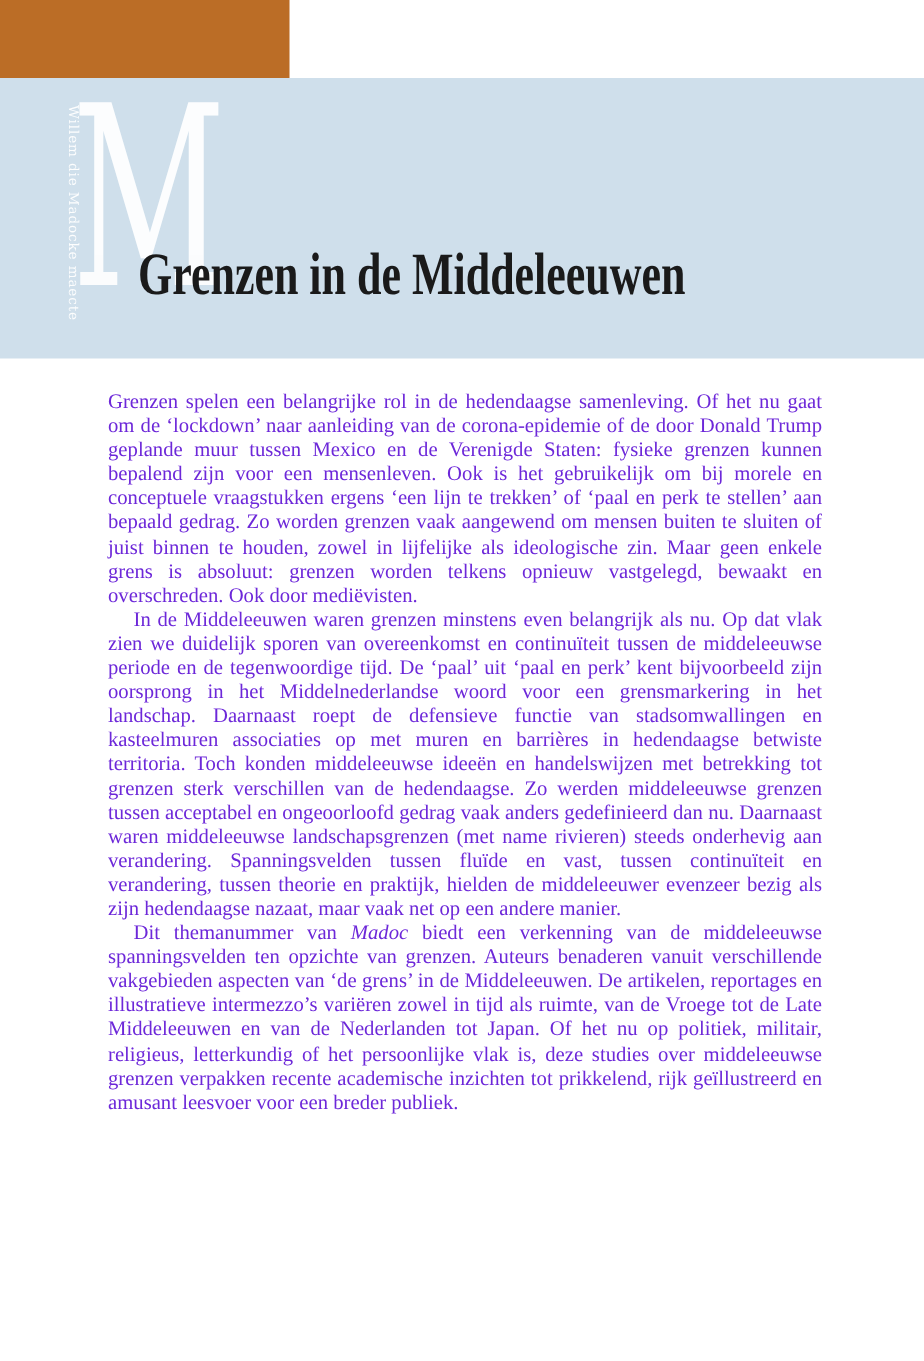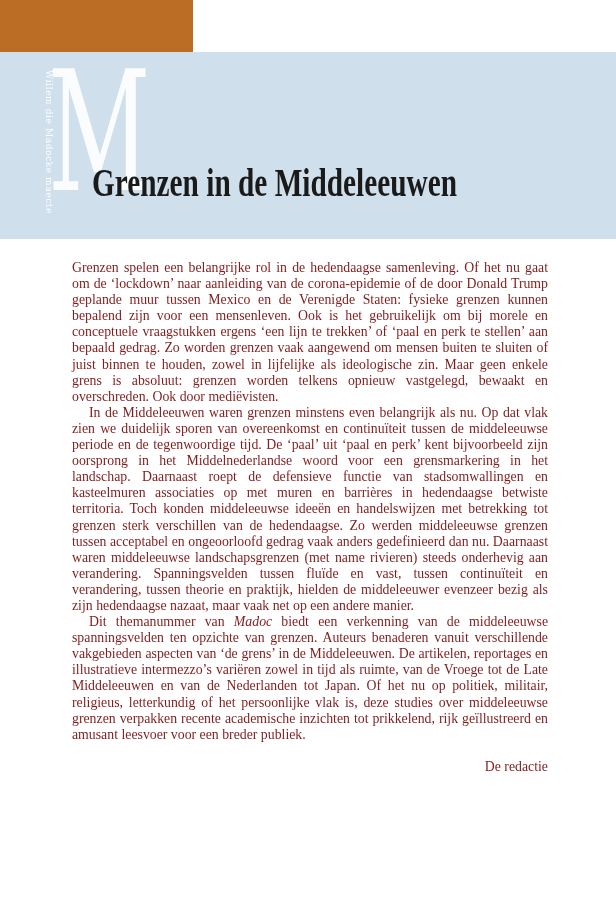--- a/index.html
+++ b/index.html
@@ -65,20 +65,19 @@
   <div class="accent-block" style="background-color: rgb(187, 109, 38);"></div>
 
   <div class="banner" style="background-color: rgb(207, 223, 235);">
     <svg width="616" height="187" viewBox="0 0 616 187">
       <text class="logo-m" transform="translate(48,138) scale(0.6,1)" style="fill: rgb(255, 255, 255);">M</text>
       <text class="logo-motto" transform="translate(46,18) rotate(90)" style="fill: rgb(255, 255, 255);">Willem die Madocke maecte</text>
       <text class="masthead-title" x="92" y="144" textLength="365" lengthAdjust="spacingAndGlyphs" style="fill: rgb(26, 26, 26);">Grenzen in de Middeleeuwen</text>
     </svg>
   </div>
 
-  <div class="article" style="color: #7f1d1d;">
+  <div class="article" style="color: #6d28d9;">
     <p class="para">Grenzen spelen een belangrijke rol in de hedendaagse samenleving. Of het nu gaat om de ‘lockdown’ naar aanleiding van de corona-epidemie of de door Donald Trump geplande muur tussen Mexico en de Verenigde Staten: fysieke grenzen kunnen bepalend zijn voor een mensenleven. Ook is het gebruikelijk om bij morele en conceptuele vraagstukken ergens ‘een lijn te trekken’ of ‘paal en perk te stellen’ aan bepaald gedrag. Zo worden grenzen vaak aangewend om mensen buiten te sluiten of juist binnen te houden, zowel in lijfelijke als ideologische zin. Maar geen enkele grens is absoluut: grenzen worden telkens opnieuw vastgelegd, bewaakt en overschreden. Ook door mediëvisten.</p>
     <p class="para indent">In de Middeleeuwen waren grenzen minstens even belangrijk als nu. Op dat vlak zien we duidelijk sporen van overeenkomst en continuïteit tussen de middeleeuwse periode en de tegenwoordige tijd. De ‘paal’ uit ‘paal en perk’ kent bijvoorbeeld zijn oorsprong in het Middelnederlandse woord voor een grensmarkering in het landschap. Daarnaast roept de defensieve functie van stadsomwallingen en kasteelmuren associaties op met muren en barrières in hedendaagse betwiste territoria. Toch konden middeleeuwse ideeën en handelswijzen met betrekking tot grenzen sterk verschillen van de hedendaagse. Zo werden middeleeuwse grenzen tussen acceptabel en ongeoorloofd gedrag vaak anders gedefinieerd dan nu. Daarnaast waren middeleeuwse landschapsgrenzen (met name rivieren) steeds onderhevig aan verandering. Spanningsvelden tussen fluïde en vast, tussen continuïteit en verandering, tussen theorie en praktijk, hielden de middeleeuwer evenzeer bezig als zijn hedendaagse nazaat, maar vaak net op een andere manier.</p>
     <p class="para indent"><span>Dit themanummer van </span><em class="journal-name">Madoc</em><span> biedt een verkenning van de middeleeuwse spanningsvelden ten opzichte van grenzen. Auteurs benaderen vanuit verschillende vakgebieden aspecten van ‘de grens’ in de Middeleeuwen. De artikelen, reportages en illustratieve intermezzo’s variëren zowel in tijd als ruimte, van de Vroege tot de Late Middeleeuwen en van de Nederlanden tot Japan. Of het nu op politiek, militair, religieus, letterkundig of het persoonlijke vlak is, deze studies over middeleeuwse grenzen verpakken recente academische inzichten tot prikkelend, rijk geïllustreerd en amusant leesvoer voor een breder publiek.</span></p>
-    <div class="signature">De redactie</div>
   </div>
 
 </div>
 
 </body></html>

